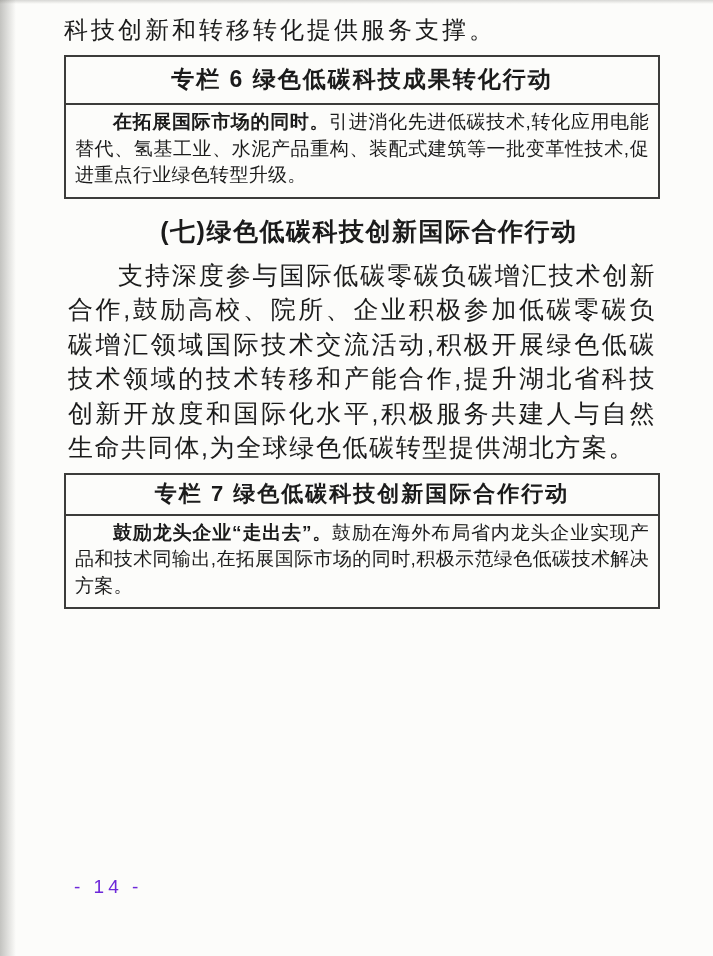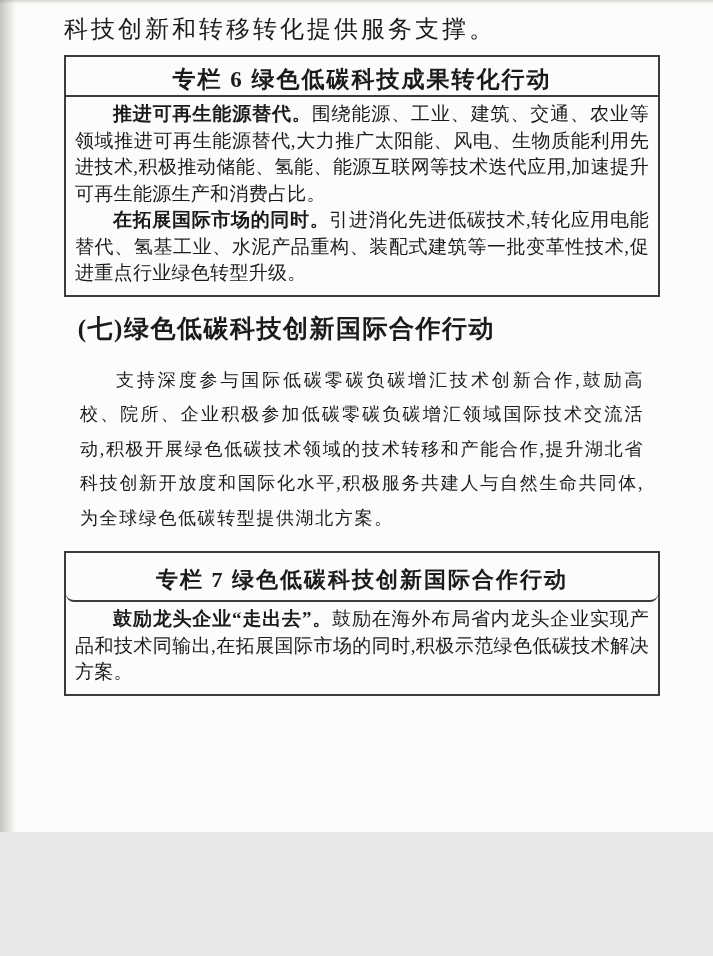--- a/index.html
+++ b/index.html
@@ -1,21 +1,21 @@
 <!DOCTYPE html>
 <html><head>
 <meta charset="utf-8">
 <style>
   html,body { margin:0; padding:0; background:#e8e8e6; }
   .page {
     position:relative;
-    width:713px; height:832px;
+    width:713px; height:956px;
     margin:0 auto;
     background:#fcfcfa;
-    font-family:Liberation Serif, serif;
+    font-family:Liberation Sans, sans-serif;
     color:#1b1b1b;
     overflow:hidden;
   }
   
   .edge-left {
     position:absolute; left:0; top:0; bottom:0; width:16px;
     background:linear-gradient(90deg, rgba(110,110,105,0.40), rgba(110,110,105,0.0));
     pointer-events:none;
   }
   .edge-top {
@@ -35,41 +35,42 @@
     border:2px solid #3c3c3a;
     margin:0 0 12px 0;
     background:transparent;
   }
   .callout-title {
     text-align:center;
     font-weight:bold;
     border-bottom:2px solid #3c3c3a;
     letter-spacing:2px;
   }
-  .callout-6 .callout-title { font-size:23px; padding:7px 0 0; }
-  .callout-7 .callout-title { font-size:22px; padding:12px 0 5px;border-radius:8px; }
+  .callout-6 .callout-title { font-size:23px; padding:7px 0 8px; }
+  .callout-7 .callout-title { font-size:22px; padding:4px 0 5px; }
   .callout-body { padding:4px 9px 8px 9px; }
   .callout-body p {
     margin:0;
     font-size:19px; line-height:26.5px;
     letter-spacing:0.3px;
     text-align:justify;
     text-indent:2em;
   }
   .callout-body .lead { font-weight:bold; }
   .section-heading {
     margin:14px 0 9px 0;
     font-size:25px; line-height:36px;
     font-weight:600;
     letter-spacing:1.5px;
     text-indent:0.55em;
+    text-align:center;
   }
   .body-para {
-    margin:16px;
-    font-size:18px; line-height:34.5px;
+    margin:4px;
+    font-size:25px; line-height:34.5px;
     letter-spacing:1.6px;
     text-align:justify;
     text-indent:2em;
   }
   .body-para + .callout { margin-top:8px; }
   .page-number {
     position:absolute; left:74px; top:876px;
     font-size:19px; letter-spacing:4px; color:#6d28d9;
   }
 </style>
@@ -80,21 +81,20 @@
   <div class="edge-left"></div>
   <div class="edge-top"></div>
 
   <div class="content">
 
     <p class="intro-line">科技创新和转移转化提供服务支撑。</p>
 
     <div class="callout callout-6">
       <div class="callout-title">专栏 6 绿色低碳科技成果转化行动</div>
       <div class="callout-body">
-        <p><span class="lead">推进可再生能源替代。</span><span>围绕能源、工业、建筑、交通、农业等领域推进可再生能源替代,大力推广太阳能、风电、生物质能利用先进技术,积极推动储能、氢能、能源互联网等技术迭代应用,加速提升可再生能源生产和消费占比。</span></p>
         <p><span class="lead">在拓展国际市场的同时。</span><span>引进消化先进低碳技术,转化应用电能替代、氢基工业、水泥产品重构、装配式建筑等一批变革性技术,促进重点行业绿色转型升级。</span></p>
       </div>
     </div>
 
     <h2 class="section-heading">(七)绿色低碳科技创新国际合作行动</h2>
 
     <p class="body-para">支持深度参与国际低碳零碳负碳增汇技术创新合作,鼓励高校、院所、企业积极参加低碳零碳负碳增汇领域国际技术交流活动,积极开展绿色低碳技术领域的技术转移和产能合作,提升湖北省科技创新开放度和国际化水平,积极服务共建人与自然生命共同体,为全球绿色低碳转型提供湖北方案。</p>
 
     <div class="callout callout-7" style="margin-top:8px;">
       <div class="callout-title">专栏 7 绿色低碳科技创新国际合作行动</div>

